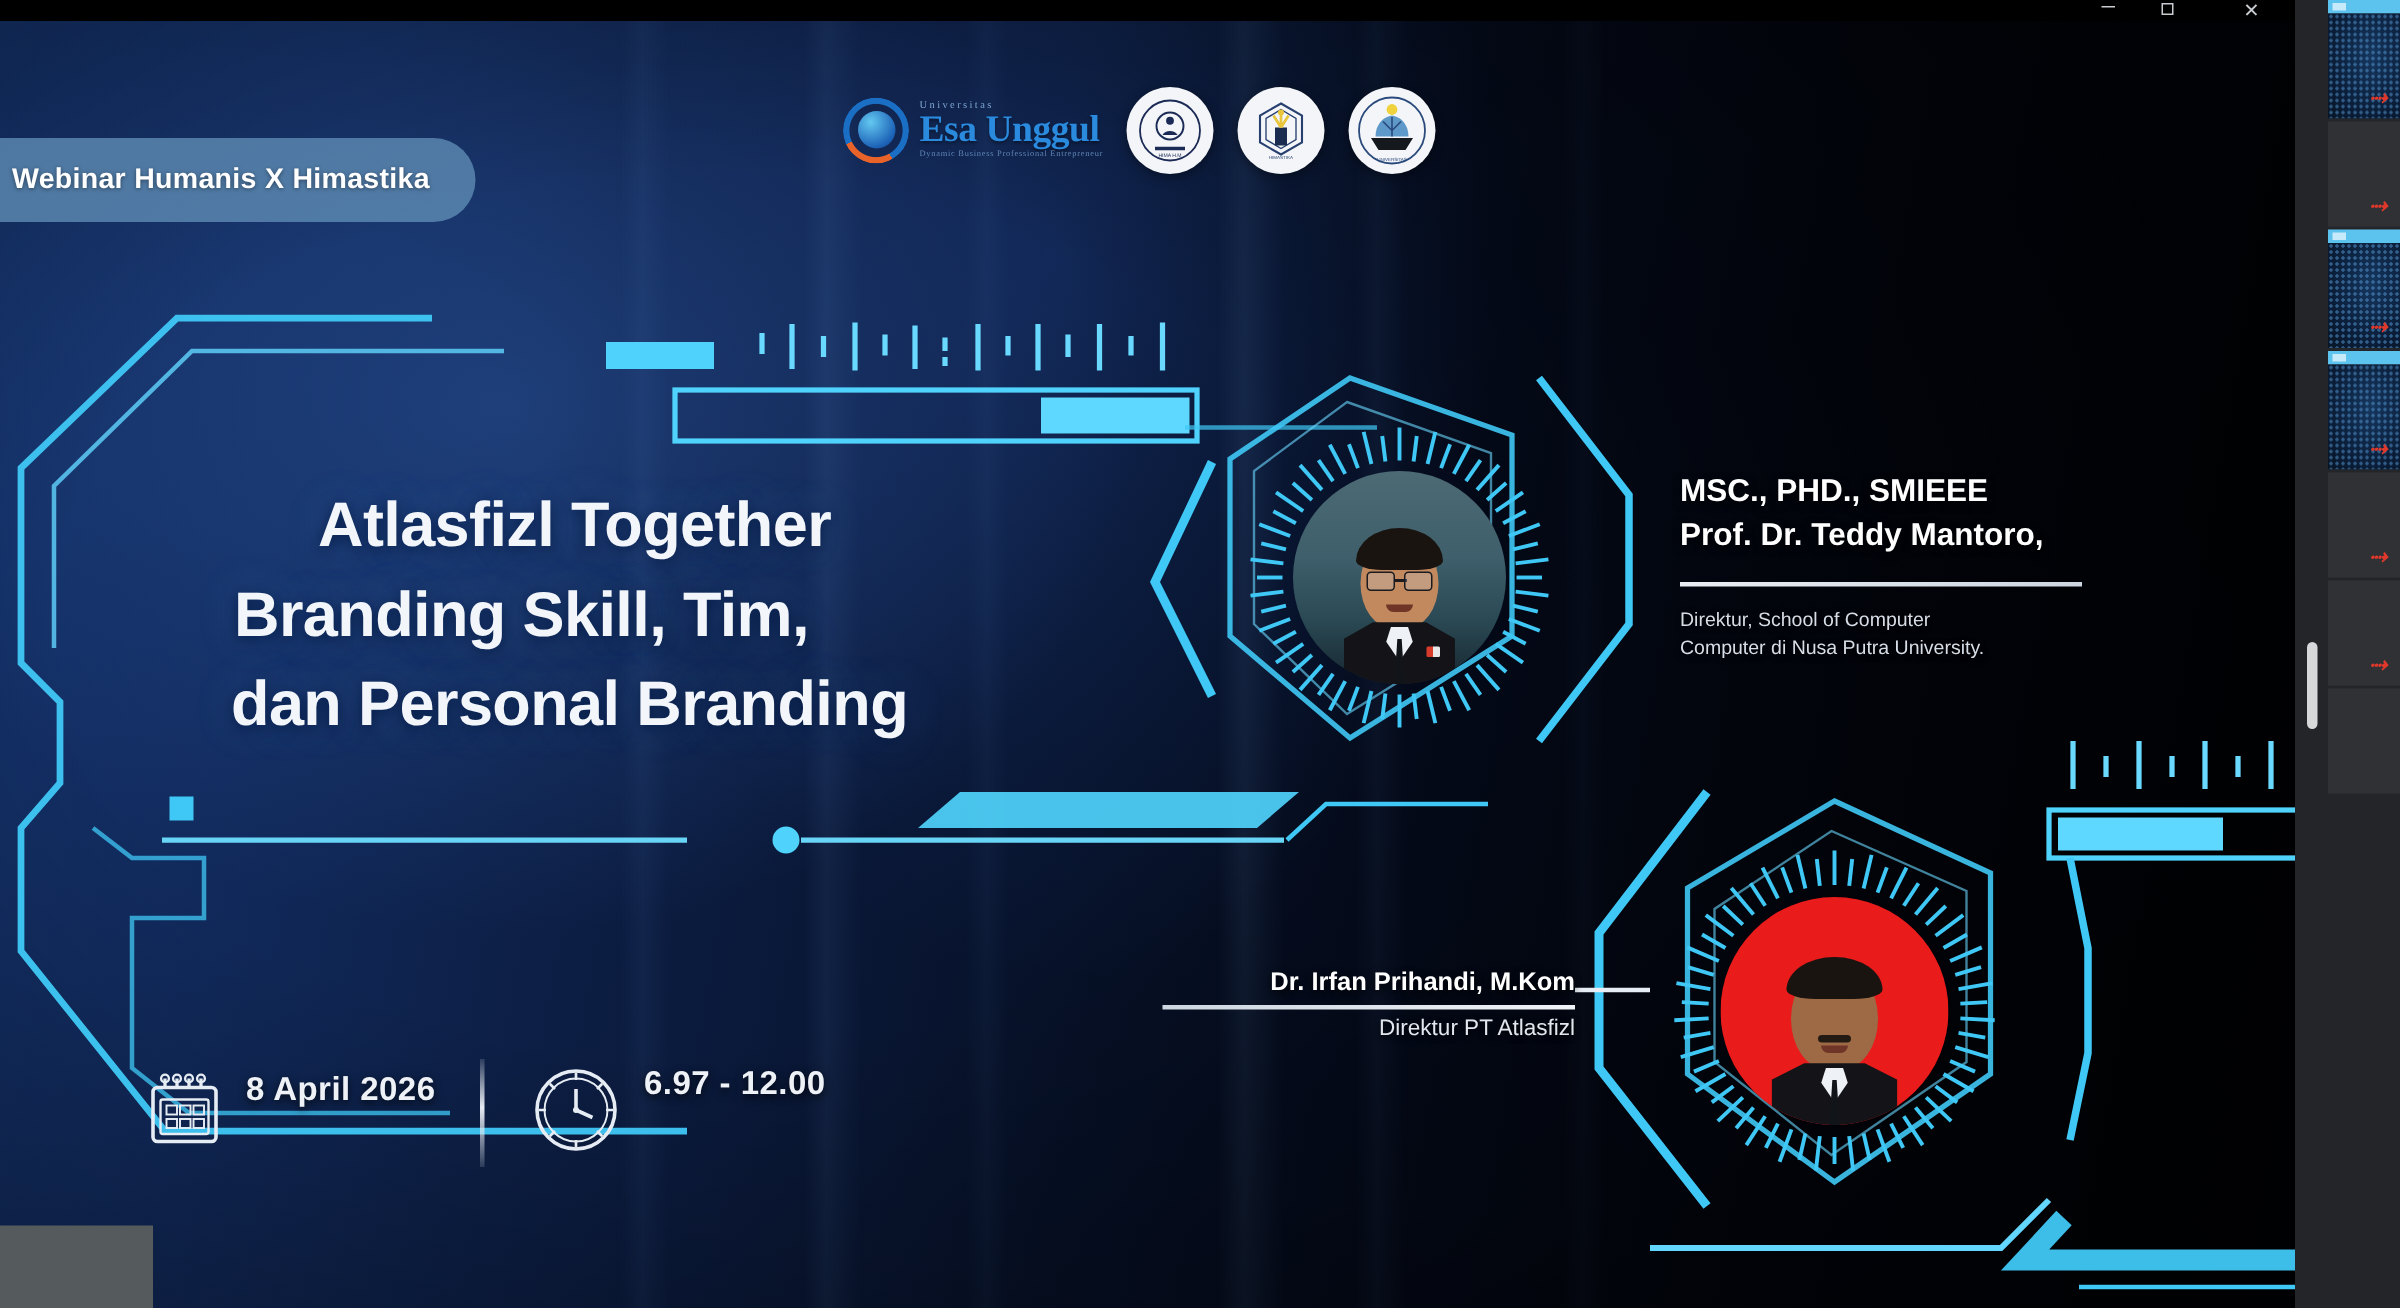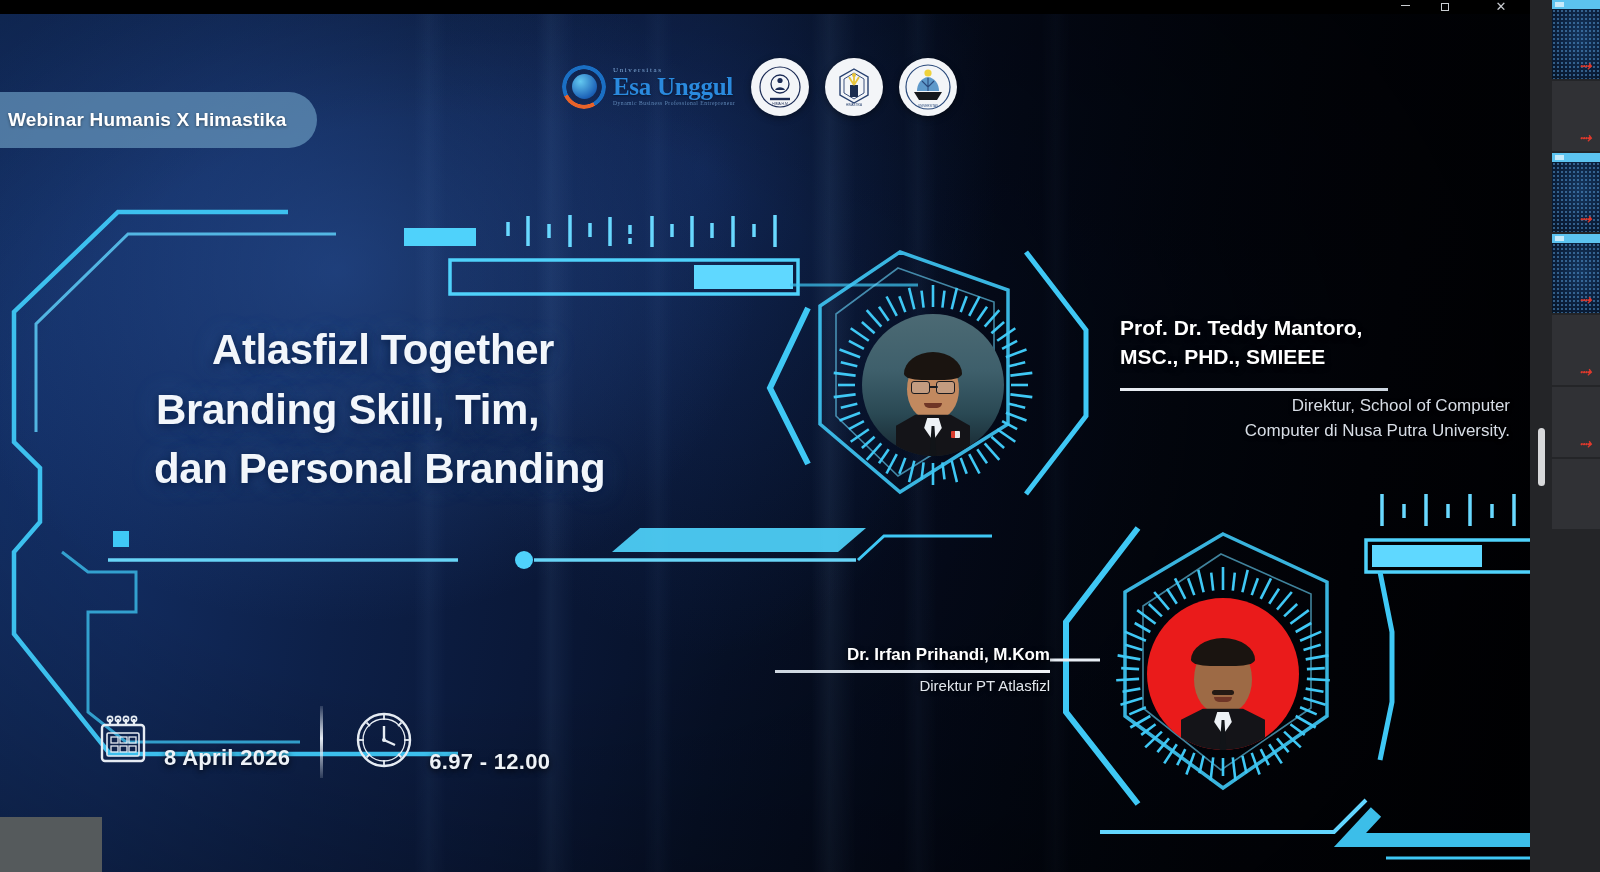--- a/index.html
+++ b/index.html
@@ -119,32 +119,32 @@
       width:9px; height:30px; background:#111418; clip-path:polygon(34% 0,66% 0,88% 100%,12% 100%); }
   .pin{ position:absolute; right:10px; bottom:18px; width:9px; height:7px;
         background:linear-gradient(90deg,#d93b2b 50%,#e8e8e8 50%); border-radius:1px; }
 
   .sp-info{ position:absolute; z-index:26; }
   .sp1-info{ left:1120px; top:302px; width:390px; }
   .sp1-name{ color:#fff; font-size:21px; font-weight:bold; line-height:1.38;
              text-shadow:0 2px 6px rgba(0,0,0,.8); }
   .sp1-rule{ margin-top:16px; width:268px; height:3px;
              background:linear-gradient(90deg,#e9edf3,#cdd6e0); }
-  .sp1-role{ margin-top:2px; color:#d7dde6; font-size:17px; line-height:1.5;
-             text-shadow:0 1px 4px rgba(0,0,0,.8);text-align:right; }
+  .sp1-role{ margin-top:12px; color:#d7dde6; font-size:13px; line-height:1.5;
+             text-shadow:0 1px 4px rgba(0,0,0,.8); }
   .sp2-info{ left:775px; top:632px; width:275px; text-align:right; }
   .sp2-name{ color:#fff; font-size:17px; font-weight:bold; line-height:1.25;
              text-shadow:0 2px 6px rgba(0,0,0,.85); white-space:nowrap; }
   .sp2-rule{ margin:5px 0 4px; width:100%; height:3px;
              background:linear-gradient(90deg,#cdd6e0,#f0f3f7); }
   .sp2-role{ color:#e2e7ee; font-size:15px; text-shadow:0 1px 4px rgba(0,0,0,.8); }
 
   
   .meta{ position:absolute; left:96px; top:694px; display:flex; align-items:center; z-index:26; }
-  .meta-item{ display:flex; align-items:flex-end; gap:14px; }
+  .meta-item{ display:flex; align-items:flex-start; gap:14px; }
   .meta-txt{ color:#eef2f7; font-size:22px; font-weight:bold;
              text-shadow:0 2px 6px rgba(0,0,0,.75); letter-spacing:.3px; }
   .meta-div{ width:3px; height:72px; margin:0 30px;
              background:linear-gradient(180deg,rgba(225,232,240,.15),#e6ecf3 45%,rgba(225,232,240,.15)); }
 
   
   .grey-patch{ position:absolute; left:0; top:805px; width:102px; height:67px;
                background:#555a5c; z-index:40; }
 
   
@@ -388,22 +388,22 @@
               <div class="shirt"></div>
               <div class="tie"></div>
             <div class="pin"></div>
           </div>
         </div>
       </div>
     </div>
 
     <div class="sp-info sp1-info">
       <div class="sp1-name">
+        <div>MSC., PHD., SMIEEE</div>
         <div>Prof. Dr. Teddy Mantoro,</div>
-        <div>MSC., PHD., SMIEEE</div>
       </div>
       <div class="sp1-rule"></div>
       <div class="sp1-role">
         <div>Direktur, School of Computer</div>
         <div>Computer di Nusa Putra University.</div>
       </div>
     </div>
 
     <div class="hexwrap hex2">
       <svg viewBox="0 0 345 300">

